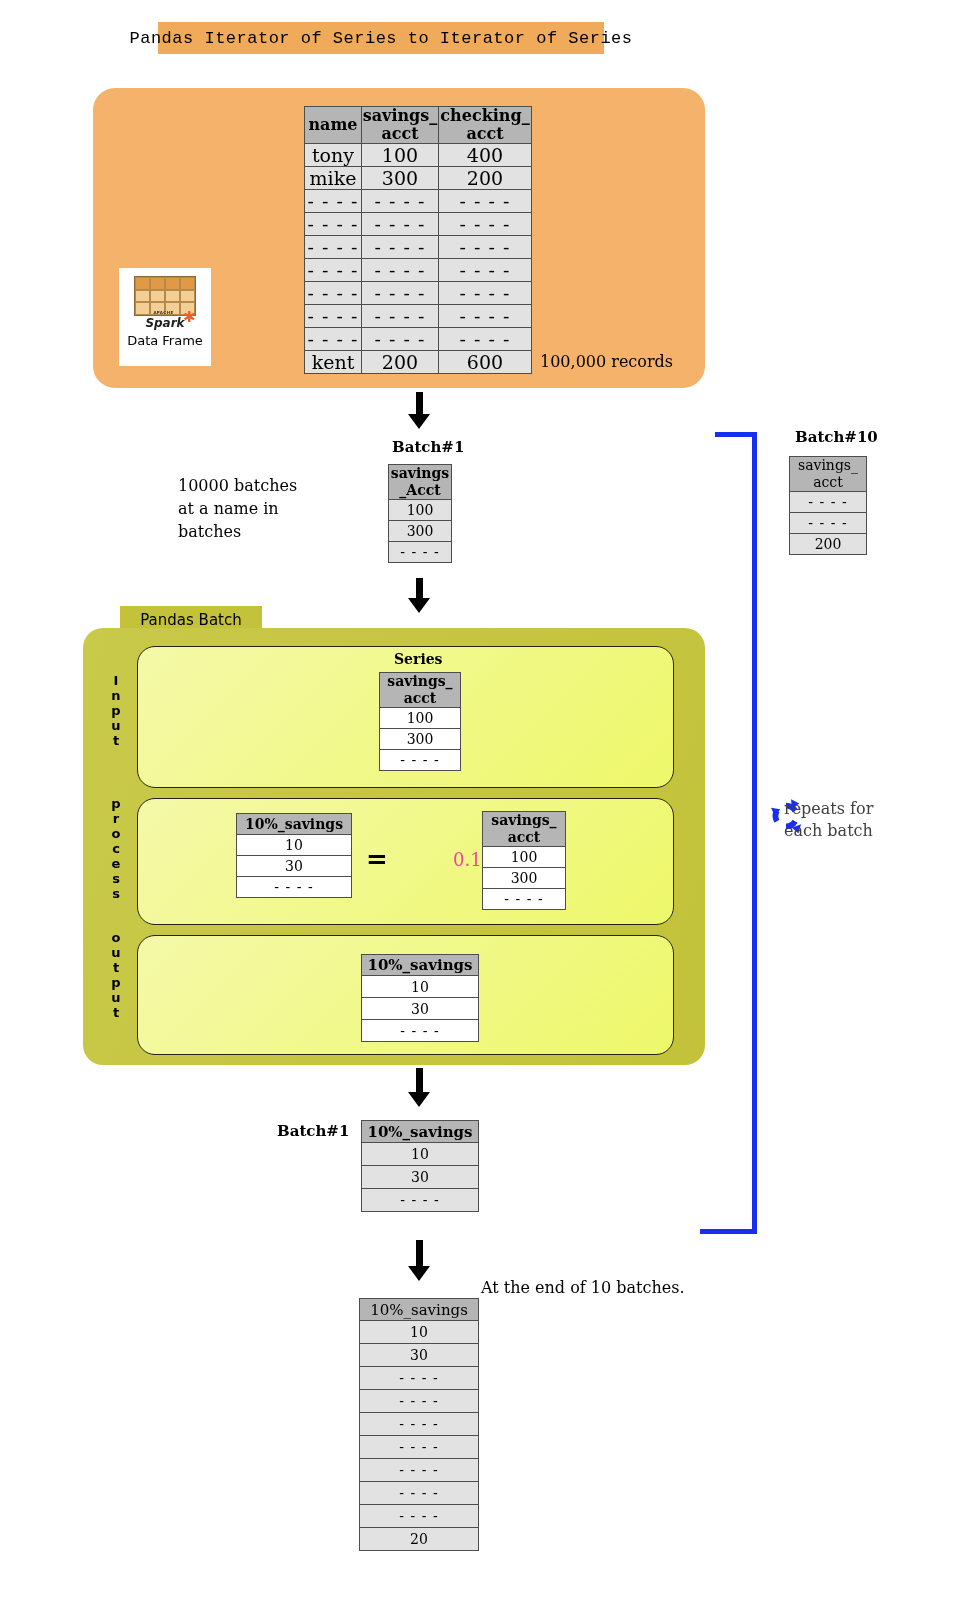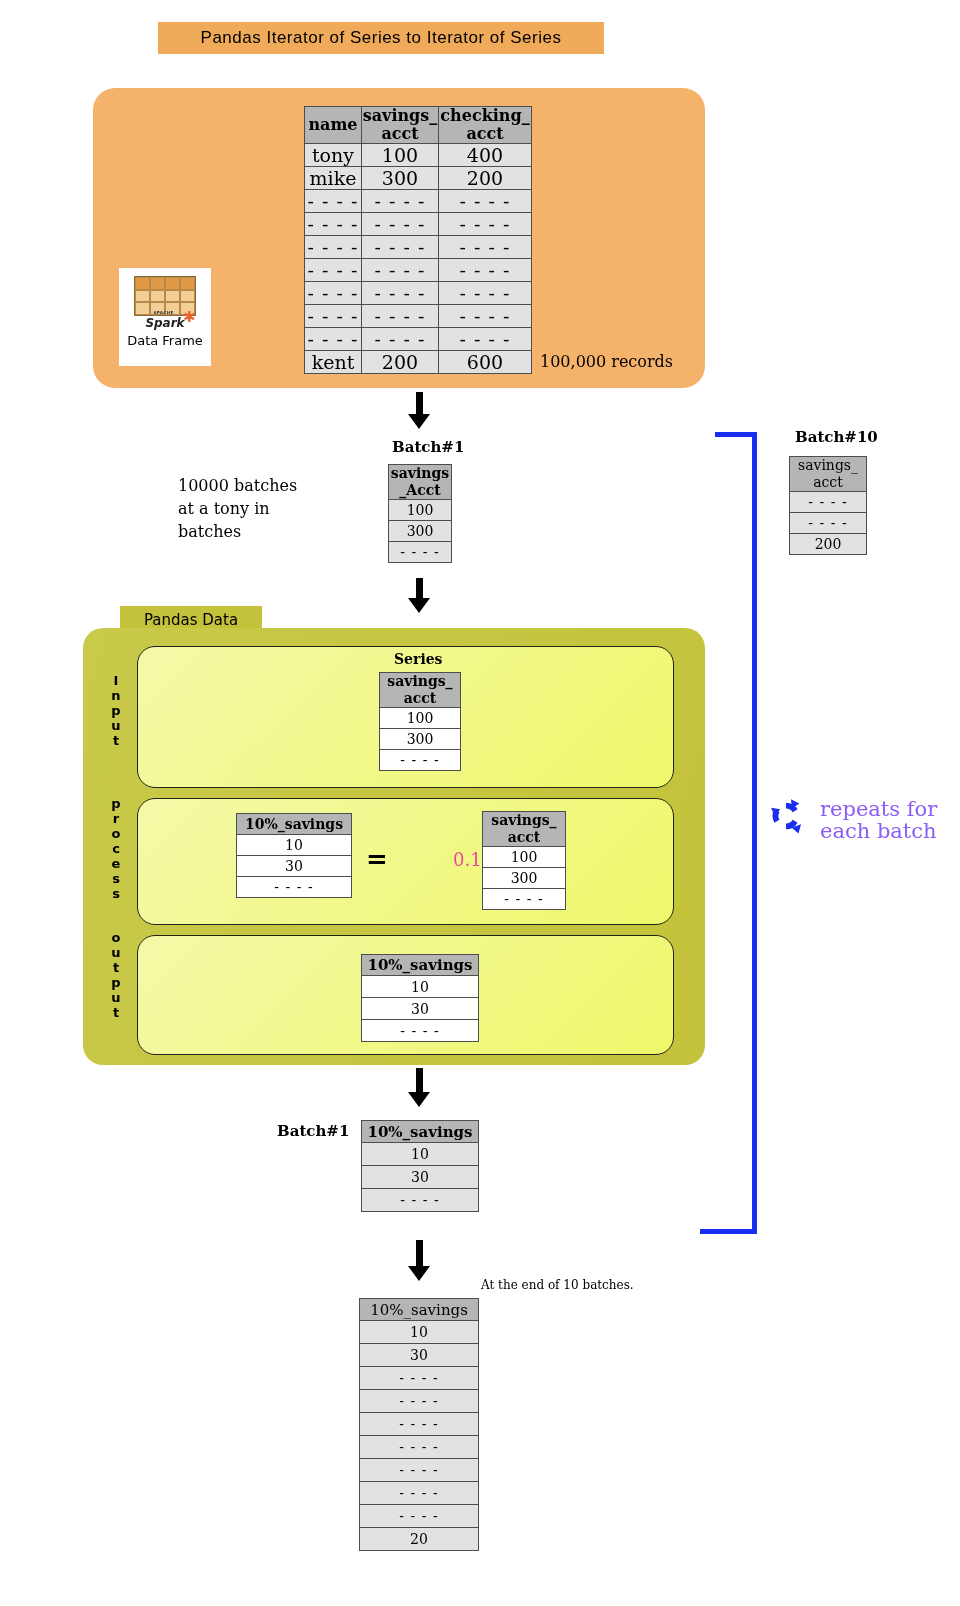--- a/index.html
+++ b/index.html
@@ -15,21 +15,21 @@
     overflow: hidden;
   }
   .abs { position: absolute; }
 
   
   #title-banner {
     left: 158px; top: 22px;
     width: 446px; height: 32px;
     background: #f0ab5a;
     display: flex; align-items: center; justify-content: center;
-    font-family: Liberation Sans, sans-serif;
+    font-family: Liberation Mono, monospace;
     font-size: 17px;
     letter-spacing: 0.5px;
     color: #000;
     white-space: nowrap;
   }
 
   
   #df-panel {
     left: 93px; top: 88px;
     width: 612px; height: 300px;
@@ -215,21 +215,21 @@
   
   #res-label { left: 277px; top: 1122px; font-weight: bold; font-size: 15px; }
   #res-table { left: 361px; top: 1120px; }
   #res-table th { font-size: 15px; height: 21px; width: 116px; }
   #res-table td { font-size: 14px; height: 22px; }
 
   
   #final-table { left: 359px; top: 1298px; }
   #final-table th { font-size: 15px; height: 21px; width: 118px; font-weight: normal; }
   #final-table td { font-size: 14px; height: 22px; }
-  #final-note { left: 481px; top: 1278px; font-size: 12px; color: #000; white-space: nowrap; }
+  #final-note { left: 481px; top: 1278px; font-size: 16px; color: #000; white-space: nowrap; }
 
   
   .arrow { position: absolute; width: 0; height: 0; }
   .arrow .shaft {
     position: absolute; left: 50%; top: 0;
     width: 7px; margin-left: -3.5px; background: #000;
   }
   .arrow .head {
     position: absolute; left: 50%; margin-left: -11px;
     width: 0; height: 0;
@@ -252,22 +252,22 @@
 
   
   .bracket-seg { position: absolute; background: #1a2ef0; }
   #bracket-top    { left: 715px; top: 432px; width: 42px; height: 5px; }
   #bracket-right  { left: 752px; top: 432px; width: 5px; height: 802px; }
   #bracket-bottom { left: 700px; top: 1229px; width: 57px; height: 5px; }
 
   
   #repeat-icon { left: 766px; top: 796px; width: 40px; height: 40px; }
   #repeat-text {
-    left: 820px; top: 798px;
-    font-size: 21px; line-height: 22px; color: #8b5cf6;
+    left: 784px; top: 798px;
+    font-size: 16px; line-height: 22px; color: #404040;
   }
 </style>
 </head>
 <body>
 
 <div class="abs" id="title-banner">Pandas Iterator of Series to Iterator of Series</div>
 
 <div class="abs" id="df-panel"></div>
 
 <div class="abs" id="spark-logo-box">
@@ -365,21 +365,21 @@
 
 <div class="abs" id="records-note">100,000 records</div>
 
 <div class="arrow" id="arrow1">
   <div class="shaft"></div>
     <div class="head"></div>
 </div>
 
 <div class="abs" id="batch-note">
   <div>10000 batches</div>
-  <div>at a tony in</div>
+  <div>at a name in</div>
   <div>batches</div>
 </div>
 
 <div class="abs" id="batch1-label">Batch#1</div>
 <table class="abs grid" id="batch1-table">
   <thead>
     <tr>
       <th>
         <div>savings</div>
         <div>_Acct</div>
@@ -420,21 +420,21 @@
         <td>200</td>
       </tr>
   </tbody>
 </table>
 
 <div class="arrow" id="arrow2">
   <div class="shaft"></div>
     <div class="head"></div>
 </div>
 
-<div class="abs" id="udf-tab">Pandas Data</div>
+<div class="abs" id="udf-tab">Pandas Batch</div>
 <div class="abs" id="udf-panel"></div>
 
 <div class="inner-box" id="inner-input"></div>
 <div class="inner-box" id="inner-process"></div>
 <div class="inner-box" id="inner-output"></div>
 
 <div class="vlabel" id="vlabel-input">
   <div>I</div>
     <div>n</div>
     <div>p</div>

